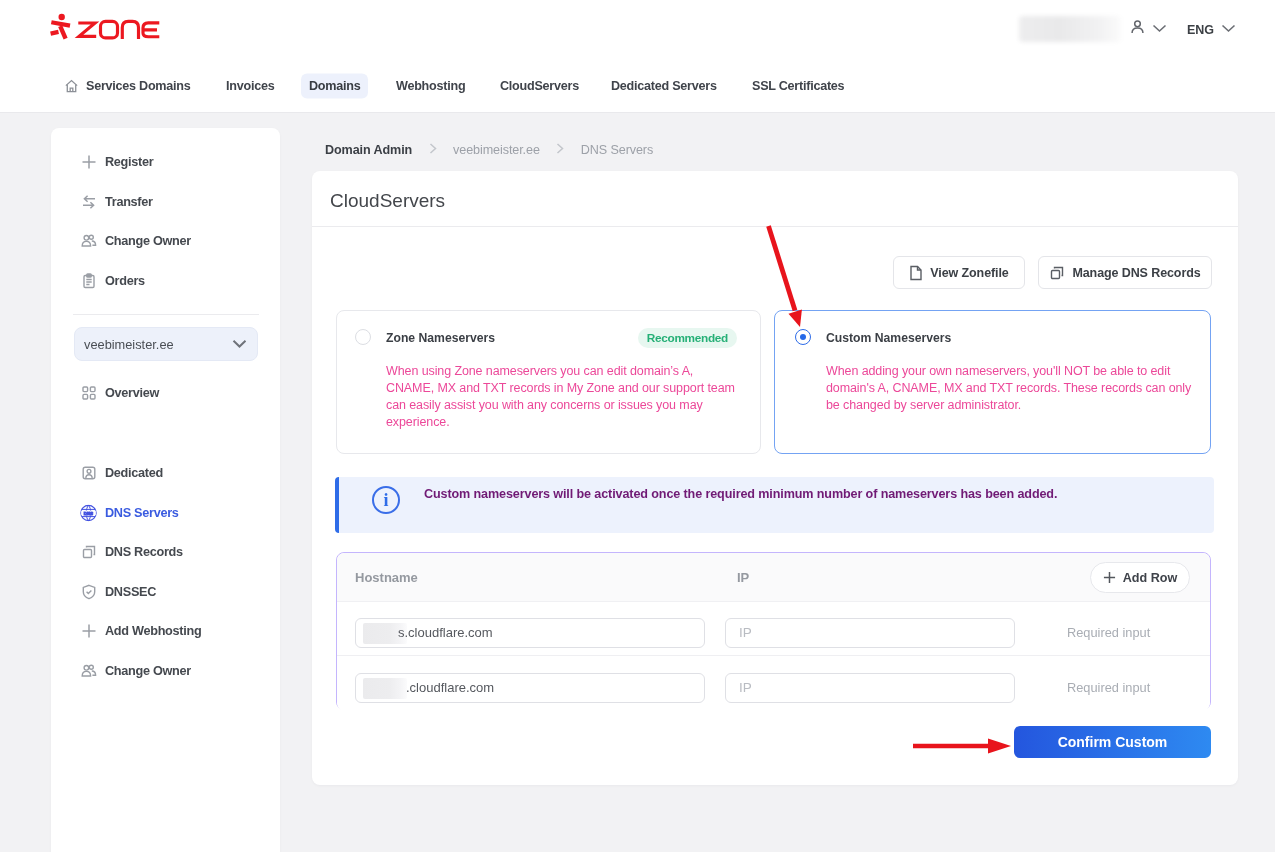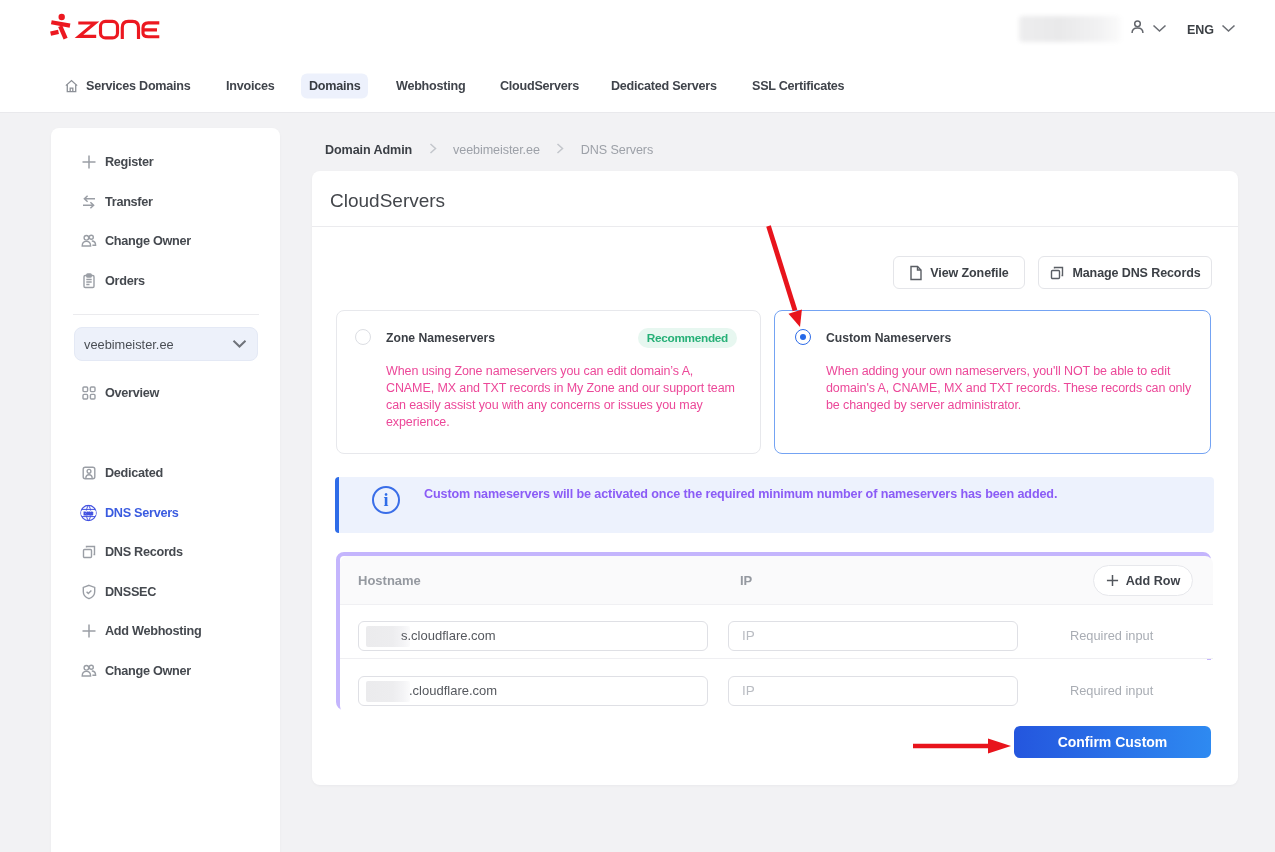--- a/index.html
+++ b/index.html
@@ -48,25 +48,25 @@
 #opt2 .radio:after { content:""; position:absolute; left:3.5px; top:3.5px; width:6px; height:6px; border-radius:50%; background:#2468e8; }
 .opt .title { position:absolute; left:49px; top:20px; font-size:12.2px; font-weight:bold; color:#3b3f45; }
 .opt .para { position:absolute; left:49px; top:52px; font-size:12.5px; letter-spacing:-0.1px; line-height:17px; color:#ec4899; }
 #rec { position:absolute; right:23px; top:17px; height:20px; padding:0 9px; border-radius:11px; background:#e7f7f0;
   font-size:11.8px; letter-spacing:-0.3px; font-weight:bold; color:#26b077; line-height:20px; }
 
 
 #info { position:absolute; left:23px; top:306px; width:879px; height:56px; background:#edf2fd; border-left:4px solid #2e6ce8; border-radius:4px; }
 #info .icirc { position:absolute; left:33px; top:9px; width:28px; height:28px; border:2px solid #3a6ee8; border-radius:50%;
   font-family:"Liberation Serif", serif; font-size:18px; font-weight:bold; color:#2e6ce8; text-align:center; line-height:24px; }
-#info .l1 { position:absolute; left:85px; top:10px; font-size:12.6px; letter-spacing:-0.12px; font-weight:bold; color:#8b5cf6; }
+#info .l1 { position:absolute; left:85px; top:10px; font-size:12.6px; letter-spacing:-0.12px; font-weight:bold; color:#701a75; }
 #info .l2 { position:absolute; left:85px; top:26px; font-size:12.6px; letter-spacing:-0.05px; color:#54585f; }
 
 
-#tbl { position:absolute; left:24px; top:381px; width:875px; height:158px; border:4px solid #c4b5fd; border-radius:8px; }
+#tbl { position:absolute; left:24px; top:381px; width:875px; height:158px; border:1px solid #c4b5fd; border-radius:8px; }
 #thead { position:absolute; left:0; top:0; width:873px; height:49px; background:#fafafb; border-radius:8px 8px 0 0; border-bottom:1px solid #f0f0f3; }
 #thead .h { position:absolute; top:50%; transform:translateY(-50%); font-size:13px; font-weight:bold; color:#9599a0; }
 #addrow { position:absolute; right:20px; top:9px; width:100px; height:31px; border:1px solid #e7e8ec; border-radius:16px; background:#fff;
   display:flex; align-items:center; justify-content:center; gap:7px; font-size:12.6px; font-weight:bold; color:#3f434a; }
 .trow { position:absolute; left:0; width:873px; height:54px; background:#fff; }
 #trow1 { top:49px; border-bottom:1px solid #efeff2; }
 #trow2 { top:104px; border-radius:0 0 8px 8px; }
 .inp { position:absolute; top:16px; height:30px; background:#fff; border:1px solid #dfe0e5; border-radius:6px; }
 .inp.host { left:18px; width:350px; }
 .inp.ip { left:388px; width:290px; font-size:13.5px; color:#b9bcc2; line-height:28px; padding-left:13px; }

